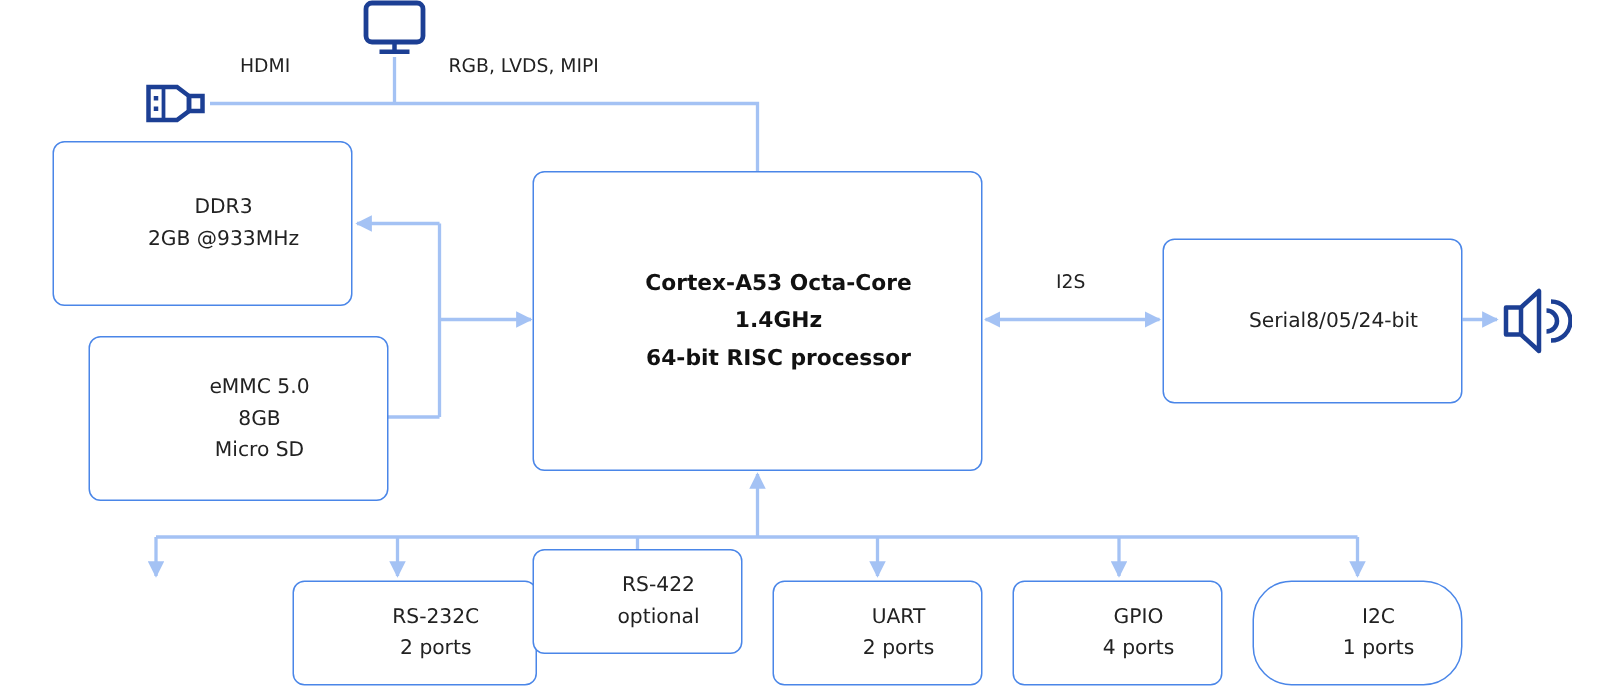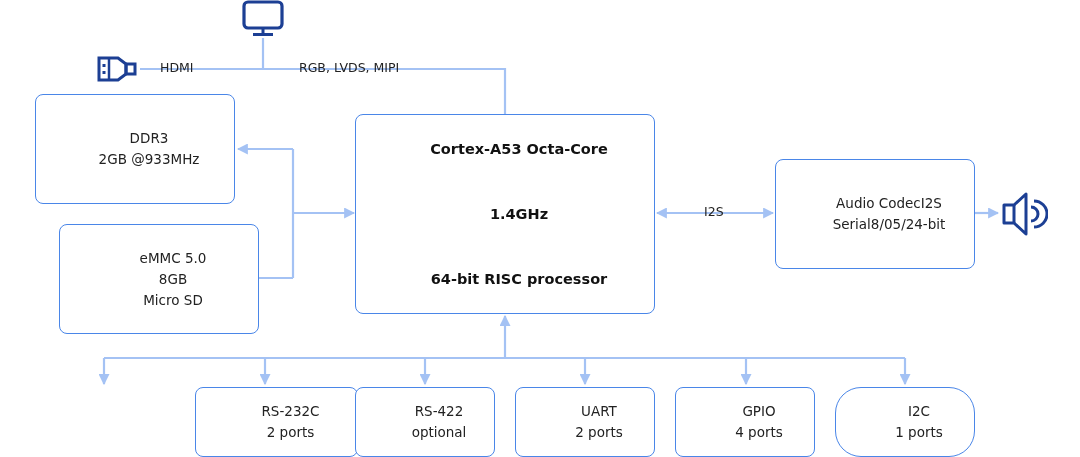--- a/index.html
+++ b/index.html
@@ -4,21 +4,21 @@
 <style>
   html, body { margin: 0; padding: 0; background: #ffffff; }
   body { width: 1080px; height: 457px; position: relative; overflow: hidden;
          font-family: "DejaVu Sans", sans-serif; color: #1a1a1a; }
   .canvas { position: absolute; left: 0; top: 0; width: 1080px; height: 457px; }
   .box { position: absolute; box-sizing: border-box; border: 1.3px solid #4a86e8;
          border-radius: 8px; background: #fff; display: flex; flex-direction: column;
          align-items: center; justify-content: center; text-align: center; }
   .box .line { font-size: 13.5px; line-height: 21px; color: #222; white-space: nowrap; padding-left: 28px; }
   .cpu .line { font-size: 14.5px; line-height: 25px; font-weight: bold; color: #111; }
-  .label { position: absolute; font-size: 12.5px; color: #222; white-space: nowrap; margin-top: 24px; }
+  .label { position: absolute; font-size: 12.5px; color: #222; white-space: nowrap; }
   svg.wires { position: absolute; left: 0; top: 0; }
   .icon { position: absolute; }
 </style>
 </head>
 <body>
 
 <div class="canvas">
 
   <svg class="wires" width="1080" height="457">
     <defs>
@@ -78,36 +78,35 @@
   <div class="box" style="left:35px;top:94px;width:200px;height:110px;">
     <div class="line">DDR3</div>
     <div class="line">2GB @933MHz</div>
   </div>
   <div class="box" style="left:35px;top:224px;width:200px;height:110px;margin-left:24px;">
     <div class="line">eMMC 5.0</div>
     <div class="line">8GB</div>
     <div class="line">Micro SD</div>
   </div>
 
-  <div class="box cpu" style="left:355px;top:114px;width:300px;height:200px;gap:40px;">
+  <div class="box cpu" style="left:355px;top:114px;width:300px;height:200px;">
     <div class="line">Cortex-A53 Octa-Core</div>
     <div class="line">1.4GHz</div>
     <div class="line">64-bit RISC processor</div>
   </div>
 
   <div class="box" style="left:775px;top:159px;width:200px;height:110px;">
-    <div class="line">Audio CodecI2S</div>
     <div class="line">Serial8/05/24-bit</div>
   </div>
 
   <div class="box" style="left:195px;top:387px;width:163px;height:70px;">
     <div class="line">RS-232C</div>
     <div class="line">2 ports</div>
   </div>
-  <div class="box" style="left:355px;top:387px;width:140px;height:70px;justify-content:center;">
+  <div class="box" style="left:355px;top:366px;width:140px;height:70px;justify-content:center;">
     <div class="line">RS-422</div>
     <div class="line">optional</div>
   </div>
   <div class="box" style="left:515px;top:387px;width:140px;height:70px;">
     <div class="line">UART</div>
     <div class="line">2 ports</div>
   </div>
   <div class="box" style="left:675px;top:387px;width:140px;height:70px;">
     <div class="line">GPIO</div>
     <div class="line">4 ports</div>

